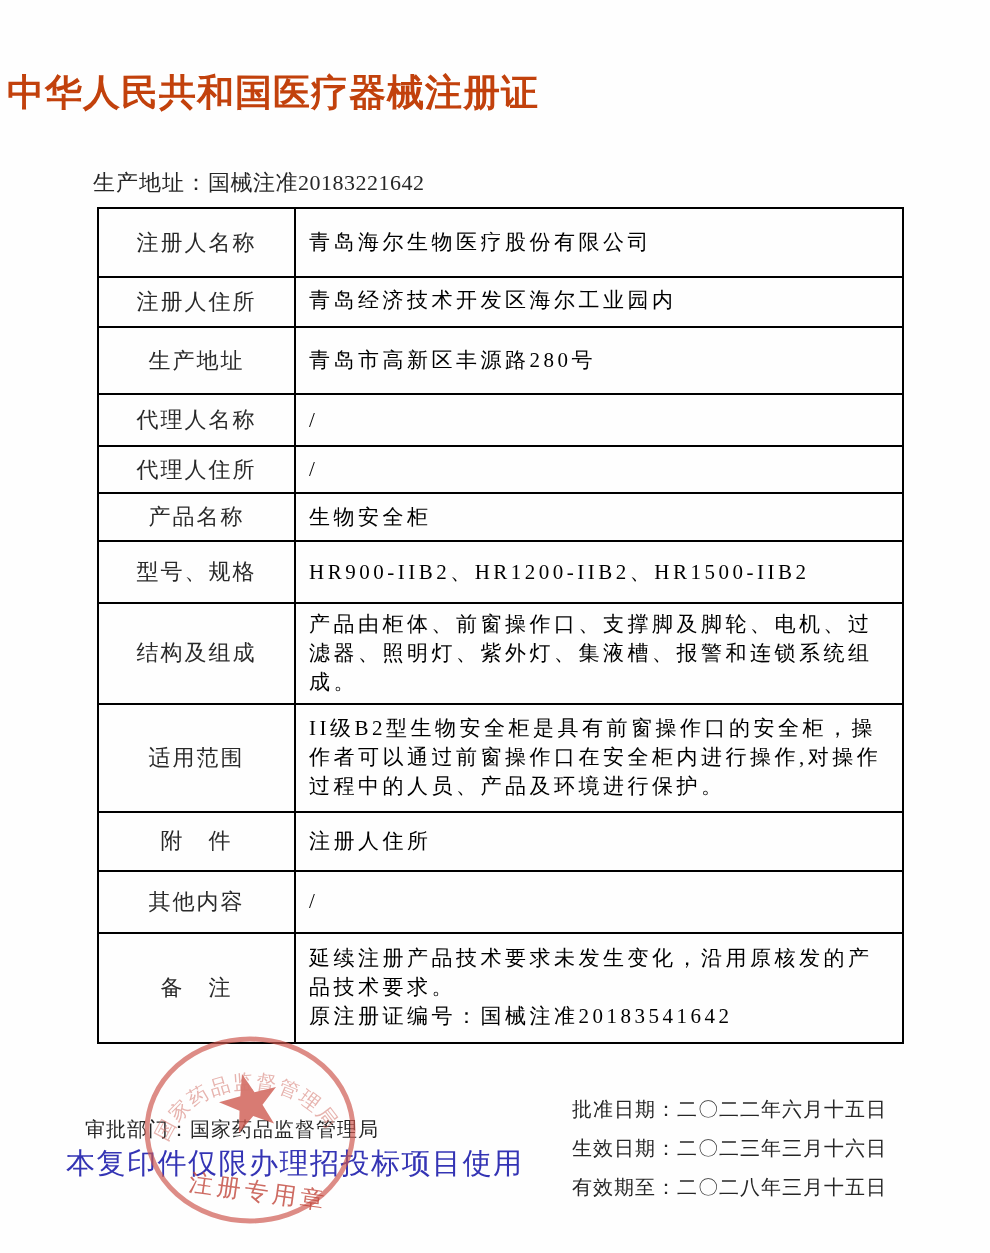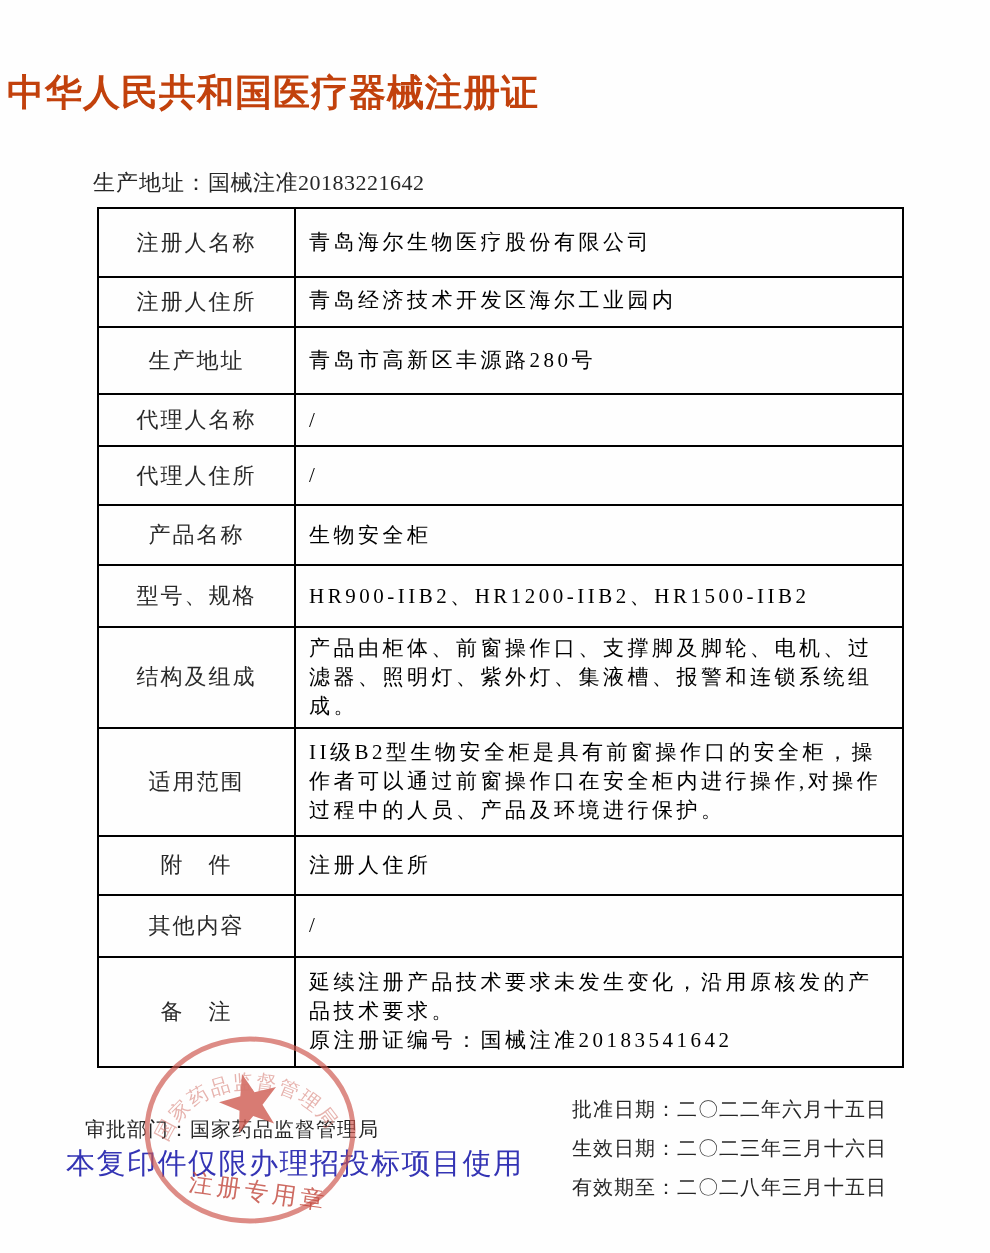--- a/index.html
+++ b/index.html
@@ -16,21 +16,21 @@
   table.cert{
     position:absolute;left:97px;top:207px;width:807px;border-collapse:collapse;table-layout:fixed;
   }
   table.cert td{border:2px solid #000000;vertical-align:middle;}
   td.lbl{width:193px;text-align:center;font-size:22px;letter-spacing:2px;color:#2a2a2a;}
   td.val{
     font-size:21px;letter-spacing:3.5px;padding:6px 10px 6px 13px;
     line-height:1.38;white-space:pre-line;color:#000000;
   }
   tr.r1{height:69px;} tr.r2{height:50px;font-family:Liberation Mono, monospace;} tr.r3{height:67px;} tr.r4{height:52px;}
-  tr.r5{height:59px;} tr.r6{height:60px;} tr.r7{height:62px;margin-left:19px;} tr.r8{height:87px;}
+  tr.r5{height:47px;} tr.r6{height:48px;} tr.r7{height:62px;margin-left:19px;} tr.r8{height:87px;}
   tr.r9{height:108px;} tr.r10{height:59px;} tr.r11{height:62px;} tr.r12{height:110px;}
   .approval{position:absolute;left:85px;top:1116px;font-size:20px;letter-spacing:1px;}
   .copy-notice{
     position:absolute;left:66px;top:1144px;font-size:29px;letter-spacing:1.5px;
     color:#3434b4;
   }
   .dates{position:absolute;left:572px;top:1086px;font-size:20px;}
   .dates .date-line{height:31px;line-height:31px;letter-spacing:1px;margin-top:8px;}
   .stamp{position:absolute;left:138px;top:1032px;width:224px;height:196px;pointer-events:none;}
 </style>

